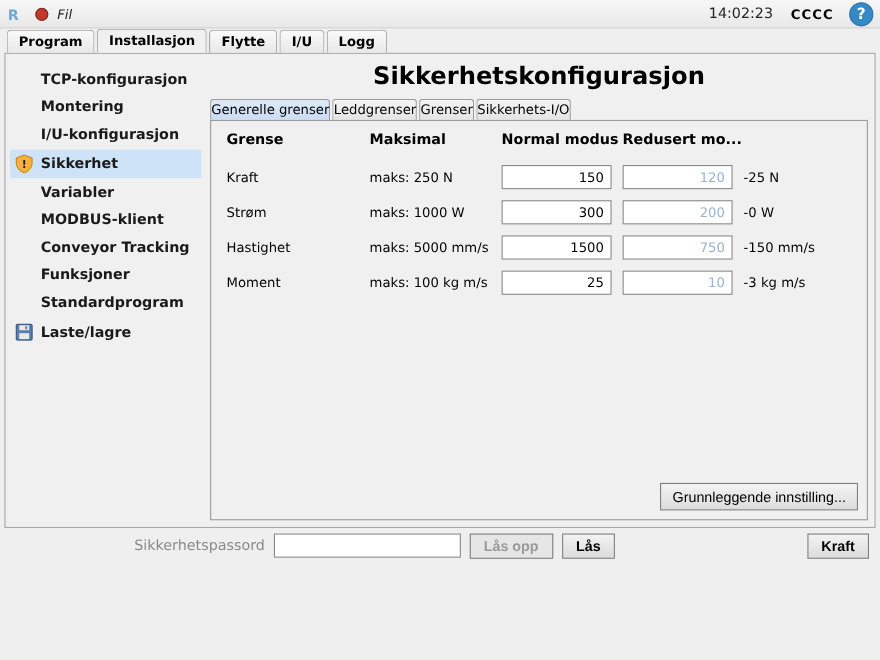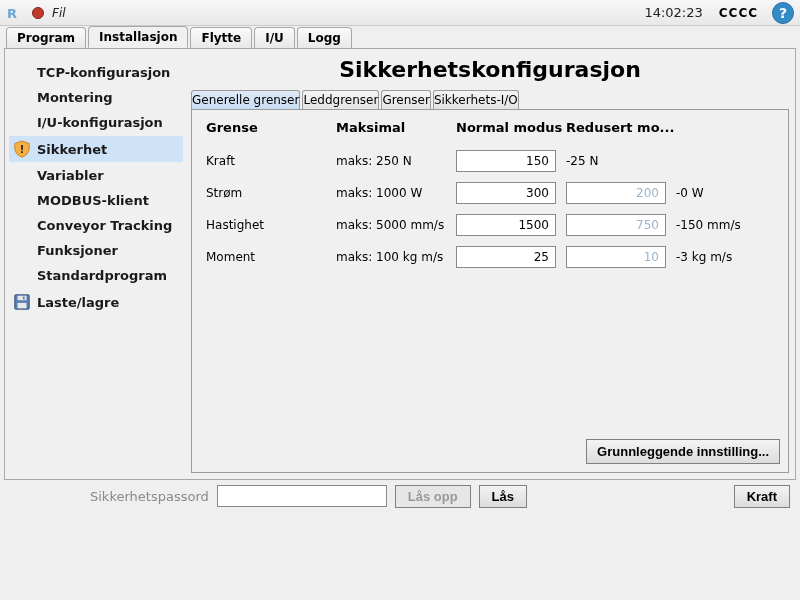--- a/index.html
+++ b/index.html
@@ -39,24 +39,24 @@
 .col-n { width:110px; }
 .col-r { width:110px; }
 .col-e { width:80px; }
 
 .datarow { display:flex; align-items:center; height:32px; }
 .datarow .col-m { font-size:12px; }
 .inp { width:100px; height:22px; border:1px solid #888; background:#fff; text-align:right; padding:0 6px; font-size:12px; font-family:inherit; }
 .inp.reduced { color:#98b4d0; }
 .col-e { font-size:12px; }
 
-.basicbtn { position:absolute; right:8px; bottom:8px; font-weight:bold; border:1px solid #7f7f7f; background:linear-gradient(#f3f3f3,#dcdcdc); padding:4px 10px; font-size:13px; cursor:pointer; }
+.basicbtn { position:absolute; right:8px; bottom:8px; font-weight:normal; border:1px solid #7f7f7f; background:linear-gradient(#f3f3f3,#dcdcdc); padding:4px 10px; font-size:13px; cursor:pointer; }
 
 .footer { height:32px; display:flex; align-items:center; padding:0 10px; gap:8px; }
-.footer .lbl { color:#8a8a8a; font-size:13px; margin-left:80px; }
+.footer .lbl { color:#8a8a8a; font-size:13px; margin-left:112px; }
 .pwfield { width:170px; height:22px; border:1px solid #888; background:#fff; padding:0 4px; }
 .btn { border:1px solid #7f7f7f; background:linear-gradient(#f3f3f3,#dcdcdc); padding:3px 12px; font-weight:bold; font-size:13px; cursor:pointer; }
 .btn.disabled { color:#9a9a9a; background:#e6e6e6; }
 .footer .spacer { flex:1; }
 </style>
 </head>
 <body>
 
 <div class="menubar">
   <div class="ur-logo">
@@ -151,20 +151,21 @@
         <div class="col-m">Maksimal</div>
         <div class="col-n">Normal modus</div>
         <div class="col-r">Redusert mo...</div>
         <div class="col-e"></div>
       </div>
 
       <div class="datarow">
         <div class="col-g">Kraft</div>
         <div class="col-m">maks: 250 N</div>
         <div class="col-n"><input class="inp" value="150" style=""></div>
+        <div class="col-r"><input class="inp reduced" value="120" style=""></div>
         <div class="col-e">-25 N</div>
       </div>
 
       <div class="datarow">
         <div class="col-g">Strøm</div>
         <div class="col-m">maks: 1000 W</div>
         <div class="col-n"><input class="inp" value="300" style=""></div>
         <div class="col-r"><input class="inp reduced" value="200" style=""></div>
         <div class="col-e">-0 W</div>
       </div>

